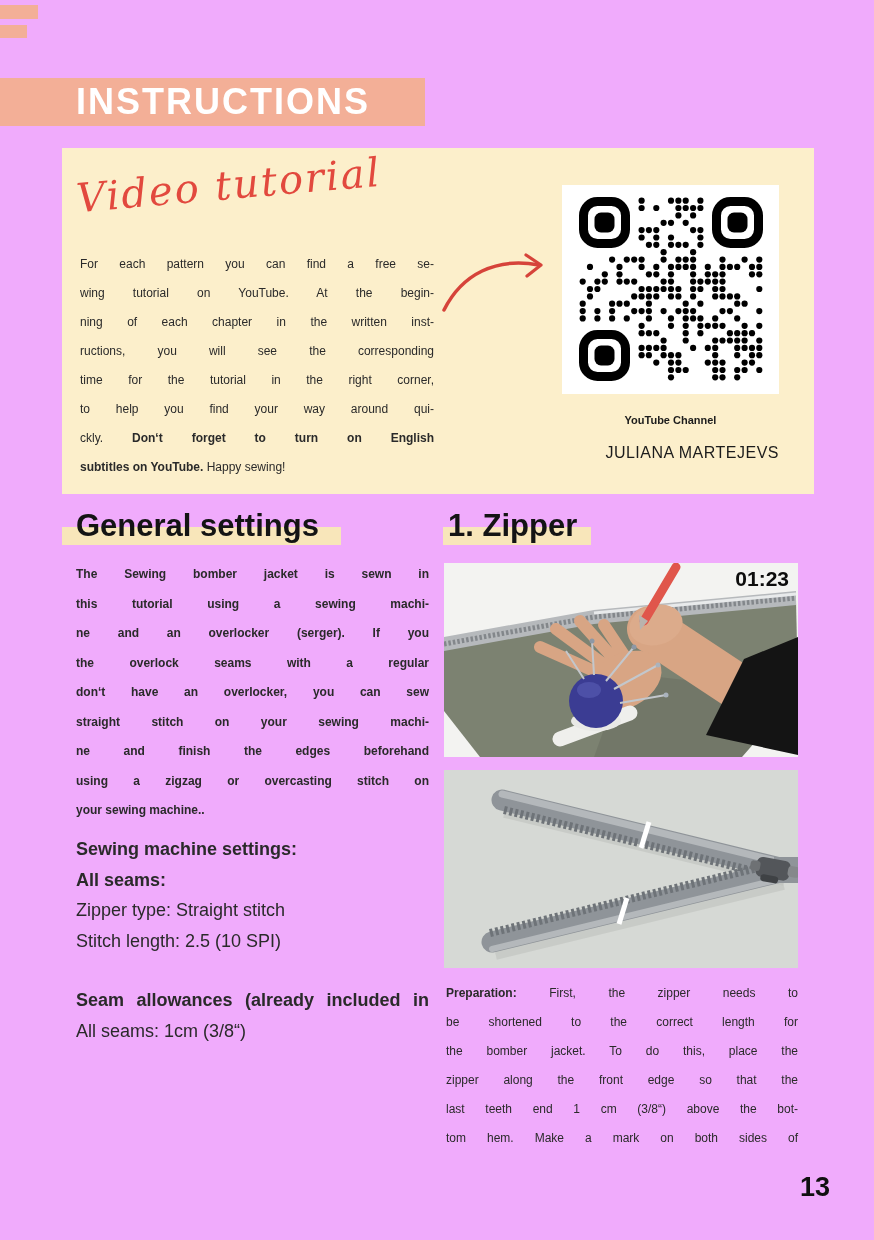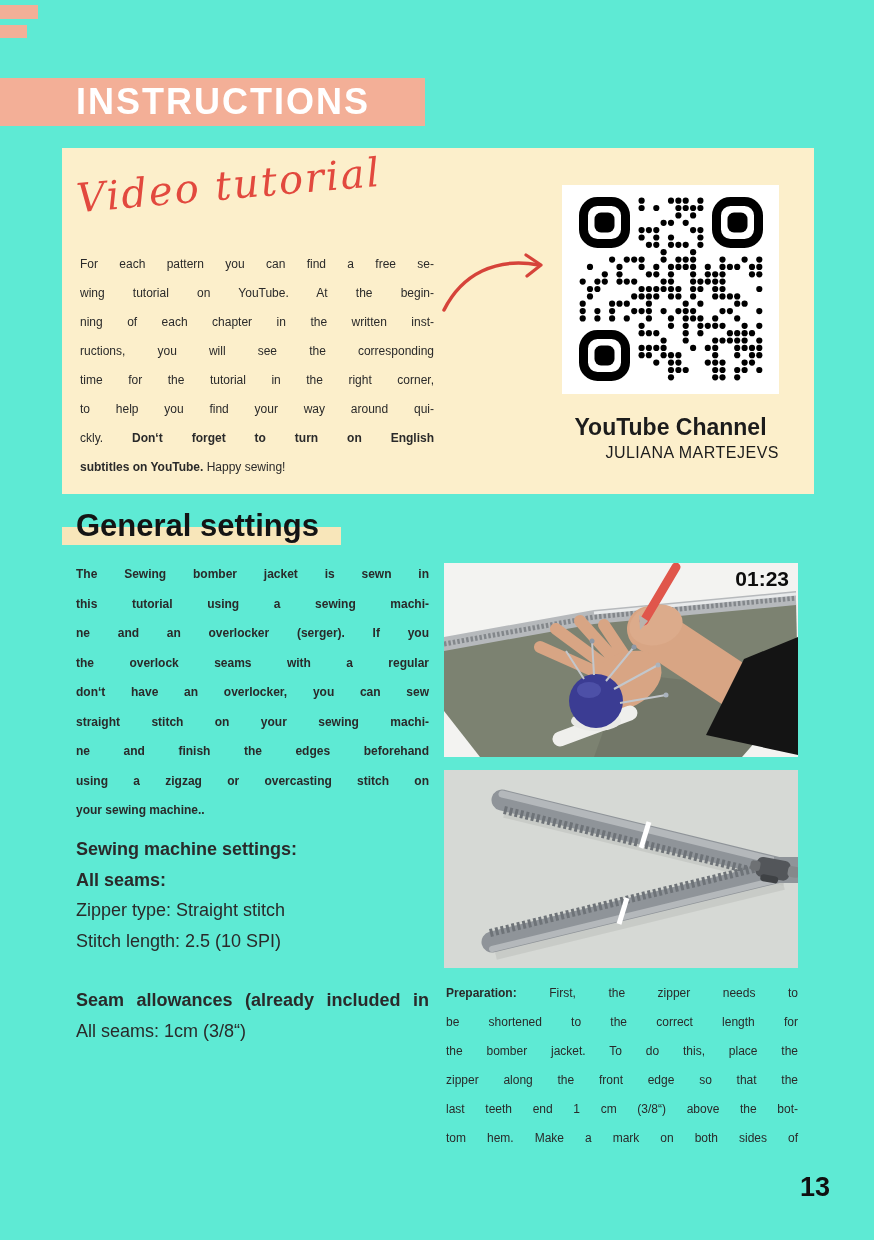--- a/index.html
+++ b/index.html
@@ -1,17 +1,17 @@
 <!DOCTYPE html>
 <html><head>
 <meta charset="utf-8">
 <style>
   html,body { margin:0; padding:0; background:#888; }
   .page {
-    position:relative; width:874px; height:1240px; background:#5eead4;
+    position:relative; width:874px; height:1240px; background:#f0abfc;
     font-family:"Liberation Sans",sans-serif; color:#262626; overflow:hidden;
     margin:0 auto;
   }
   
   .corner-bar { position:absolute; background:#f3af97; }
   .corner-bar.b1 { left:0; top:5на px; top:5px; width:38px; height:14px; }
   .corner-bar.b2 { left:0; top:25px; width:27px; height:13px; }
 
   
   .banner { position:absolute; left:0; top:78px; width:425px; height:48px; background:#f3af97; }
@@ -29,21 +29,21 @@
   .para { font-size:12px; line-height:29px; color:#2a2a2a; }
   .tline { text-align:justify; }
   .tline.jl { text-align-last:justify; }
   .sb { font-weight:700; }
 
   .arrow-svg { position:absolute; left:374px; top:100px; }
 
   .qr-card { position:absolute; left:500px; top:37px; width:217px; height:209px; background:#ffffff; }
   .qr-card svg { display:block; margin:12px auto 0 auto; }
   .qr-label1 { position:absolute; left:500px; top:266px; width:217px; text-align:center;
-    font-weight:700; font-size:23px; color:#1c1c1c; }
+    font-weight:700; font-size:11px; color:#1c1c1c; }
   .qr-label2 { position:absolute; left:500px; top:296px; width:217px; text-align:right;
     font-size:16px; letter-spacing:0.5px; color:#1c1c1c; }
 
   
   .heading { display:inline-block; font-size:31px; font-weight:700; color:#141414; line-height:40px;
     background:linear-gradient(to bottom, rgba(0,0,0,0) 52%, #f8e6ba 52%, #f8e6ba 97%, rgba(0,0,0,0) 97%); }
   .heading.left-h  { position:absolute; left:62px;  top:506px; padding:0 22px 0 14px; }
   .heading.right-h { position:absolute; left:443px; top:506px; padding:0 14px 0 5px; }
 
   .intro { position:absolute; left:76px; top:560px; width:353px; line-height:29.5px; }
@@ -335,20 +335,21 @@
     <div class="b">All seams:</div>
     <div>Zipper type: Straight stitch</div>
     <div>Stitch length: 2.5 (10 SPI)</div>
   </div>
 
   <div class="seam-block">
     <div class="b just1">Seam allowances (already included in</div>
     <div>All seams: 1cm (3/8“)</div>
   </div>
 
+  <div class="heading right-h">1. Zipper</div>
 
   <div class="photo photo1">
     <svg width="354" height="194" viewBox="0 0 354 194" preserveAspectRatio="none">
       <rect width="354" height="194" fill="#f3f3f1"></rect>
       <polygon points="0,82 150,55 352,36 354,130 298,194 36,194 0,148" fill="#7c8271"></polygon>
       <polygon points="180,110 354,130 298,194 150,194" fill="#000000" opacity="0.08"></polygon>
       <polygon points="0,74 150,47 352,28 352,42 150,61 0,88" fill="#b6b9bc"></polygon>
       <path d="M0,81 L150,54 L352,35" stroke="#83878b" stroke-width="5" fill="none" stroke-dasharray="2.5,2"></path>
       <path d="M150,50 L352,31" stroke="#e8eaeb" stroke-width="3" fill="none"></path>
       <path d="M206,66 L336,152" stroke="#d8a584" stroke-width="46" stroke-linecap="round" fill="none"></path>

